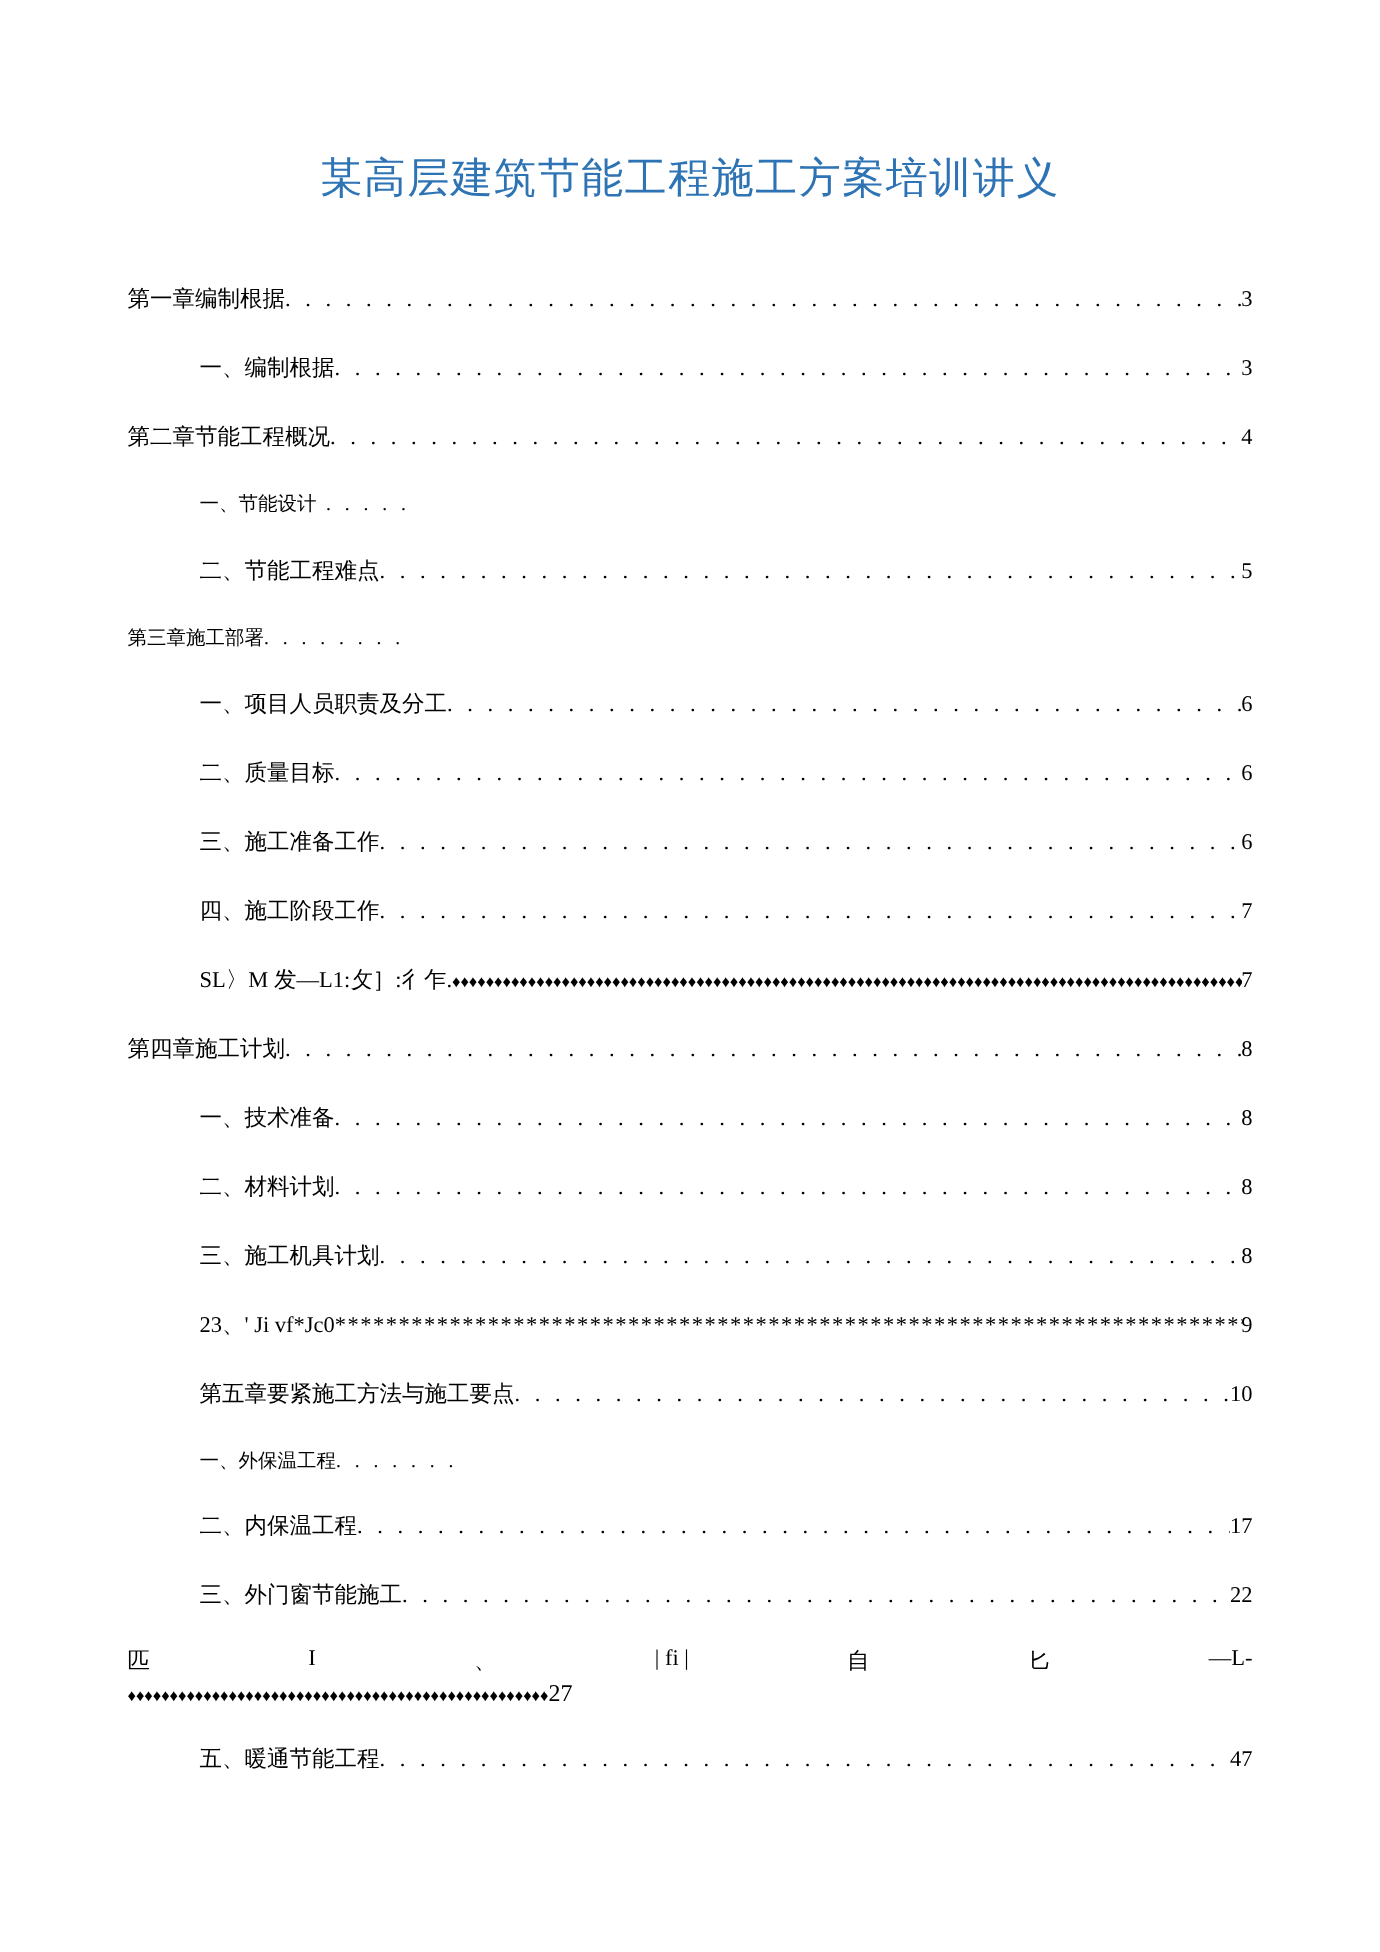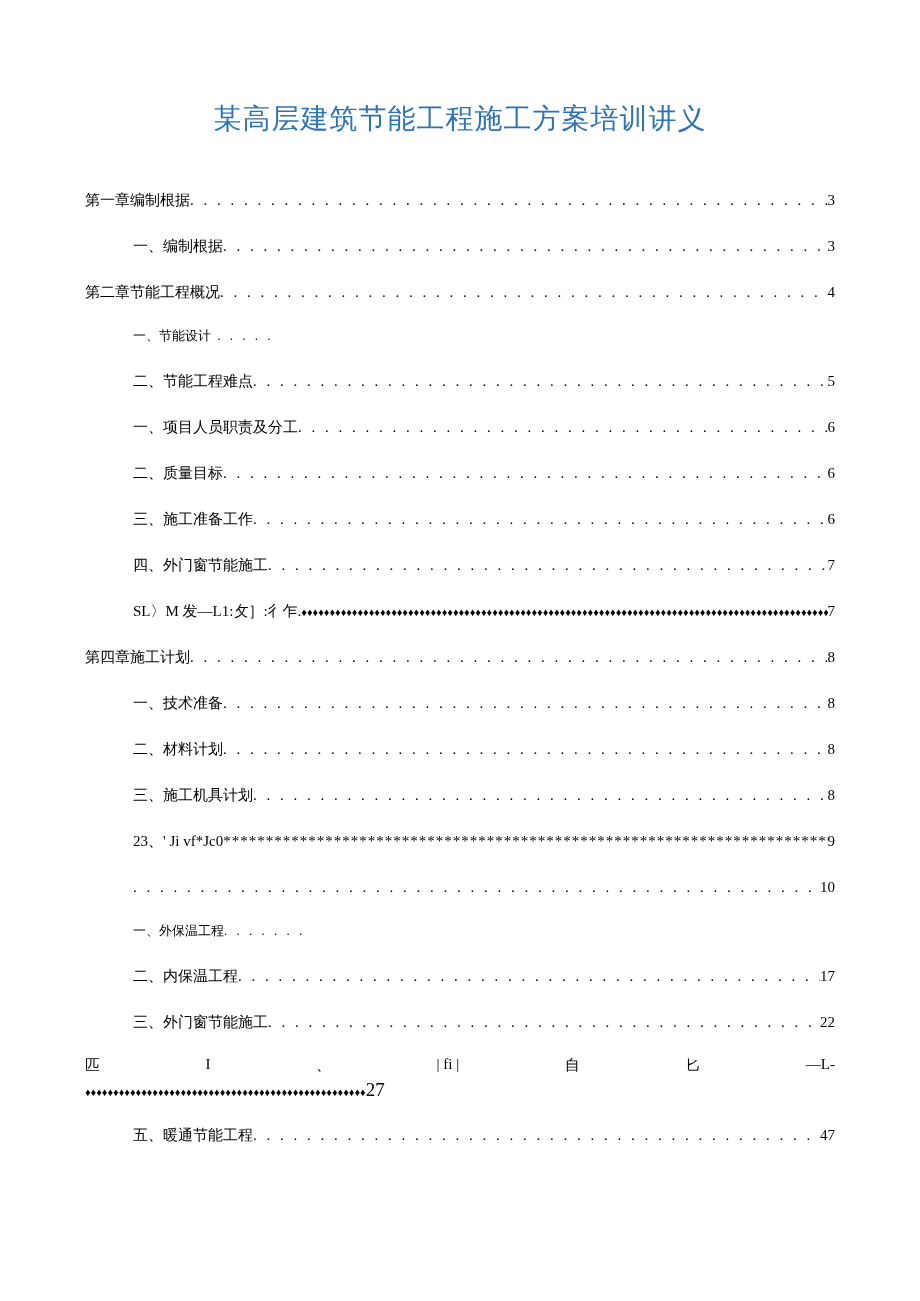--- a/index.html
+++ b/index.html
@@ -105,41 +105,44 @@
   <div class="toc-line-full indent-1">
     <span class="toc-text">一、节能设计</span><span class="short-dots"> . . . . .</span>
   </div>
 
   <div class="toc-line indent-1">
     <span class="toc-text">二、节能工程难点</span>
     <span class="toc-leader">. . . . . . . . . . . . . . . . . . . . . . . . . . . . . . . . . . . . . . . . . . . . . . . . . . . . . . . . . . . . . . . . . . . . . . . . . . . . . . . . . . . . . . . . . .</span>
     <span class="toc-page">5</span>
   </div>
 
+  <div class="toc-line-full indent-0">
+    <span class="toc-text">第三章施工部署</span><span class="short-dots">. . . . . . . .</span>
+  </div>
 
   <div class="toc-line indent-1">
     <span class="toc-text">一、项目人员职责及分工</span>
     <span class="toc-leader">. . . . . . . . . . . . . . . . . . . . . . . . . . . . . . . . . . . . . . . . . . . . . . . . . . . . . . . . . . . . . . . . . . . . . . . . . . . . . . . . . . . . . . . . . .</span>
     <span class="toc-page">6</span>
   </div>
 
   <div class="toc-line indent-1">
     <span class="toc-text">二、质量目标</span>
     <span class="toc-leader">. . . . . . . . . . . . . . . . . . . . . . . . . . . . . . . . . . . . . . . . . . . . . . . . . . . . . . . . . . . . . . . . . . . . . . . . . . . . . . . . . . . . . . . . . .</span>
     <span class="toc-page">6</span>
   </div>
 
   <div class="toc-line indent-1">
     <span class="toc-text">三、施工准备工作</span>
     <span class="toc-leader">. . . . . . . . . . . . . . . . . . . . . . . . . . . . . . . . . . . . . . . . . . . . . . . . . . . . . . . . . . . . . . . . . . . . . . . . . . . . . . . . . . . . . . . . . .</span>
     <span class="toc-page">6</span>
   </div>
 
   <div class="toc-line indent-1">
-    <span class="toc-text">四、外门窗节能施工</span>
+    <span class="toc-text">四、施工阶段工作</span>
     <span class="toc-leader">. . . . . . . . . . . . . . . . . . . . . . . . . . . . . . . . . . . . . . . . . . . . . . . . . . . . . . . . . . . . . . . . . . . . . . . . . . . . . . . . . . . . . . . . . .</span>
     <span class="toc-page">7</span>
   </div>
 
   <div class="toc-line indent-1">
     <span class="toc-text">SL〉M 发—L1:攵］:彳乍.</span>
     <span class="diamond-leader">♦♦♦♦♦♦♦♦♦♦♦♦♦♦♦♦♦♦♦♦♦♦♦♦♦♦♦♦♦♦♦♦♦♦♦♦♦♦♦♦♦♦♦♦♦♦♦♦♦♦♦♦♦♦♦♦♦♦♦♦♦♦♦♦♦♦♦♦♦♦♦♦♦♦♦♦♦♦♦♦♦♦♦♦♦♦♦♦♦♦♦♦♦♦♦♦♦♦♦♦♦♦♦♦♦♦♦♦♦♦♦♦♦♦♦♦♦♦♦♦♦♦♦♦♦♦♦♦♦♦</span>
     <span class="toc-page">7</span>
   </div>
 
@@ -167,20 +170,21 @@
     <span class="toc-page">8</span>
   </div>
 
   <div class="toc-line indent-1">
     <span class="toc-text">23、' Ji vf*Jc0</span>
     <span class="asterisk-leader">**************************************************************************************************</span>
     <span class="toc-page">9</span>
   </div>
 
   <div class="toc-line indent-1">
+    <span class="toc-text">第五章要紧施工方法与施工要点</span>
     <span class="toc-leader">. . . . . . . . . . . . . . . . . . . . . . . . . . . . . . . . . . . . . . . . . . . . . . . . . . . . . . . . . . . . . . . . . . . . . . . . . . . . . . . . . . . . . . . . . .</span>
     <span class="toc-page">10</span>
   </div>
 
   <div class="toc-line-full indent-1">
     <span class="toc-text">一、外保温工程</span><span class="short-dots">. . . . . . .</span>
   </div>
 
   <div class="toc-line indent-1">
     <span class="toc-text">二、内保温工程</span>
@@ -198,21 +202,21 @@
     <div class="spread-line indent-1">
       <span>匹</span>
       <span>I</span>
       <span>、</span>
       <span>| fi |</span>
       <span>自</span>
       <span>匕</span>
       <span>—L-</span>
     </div>
     <div class="diamond-row">
-      <span>♦♦♦♦♦♦♦♦♦♦♦♦♦♦♦♦♦♦♦♦♦♦♦♦♦♦♦♦♦♦♦♦♦♦♦♦♦♦♦♦♦♦♦♦♦♦♦♦♦♦</span><span style="font-size:19px;">27</span>
+      <span>♦♦♦♦♦♦♦♦♦♦♦♦♦♦♦♦♦♦♦♦♦♦♦♦♦♦♦♦♦♦♦♦♦♦♦♦♦♦♦♦♦♦♦♦♦♦♦♦♦♦</span><span style="font-size:16px;">27</span>
     </div>
   </div>
 
   <div class="toc-line indent-1">
     <span class="toc-text">五、暖通节能工程</span>
     <span class="toc-leader">. . . . . . . . . . . . . . . . . . . . . . . . . . . . . . . . . . . . . . . . . . . . . . . . . . . . . . . . . . . . . . . . . . . . . . . . . . . . . . . . . . . . . . . . . .</span>
     <span class="toc-page">47</span>
   </div>
 
 </div>

